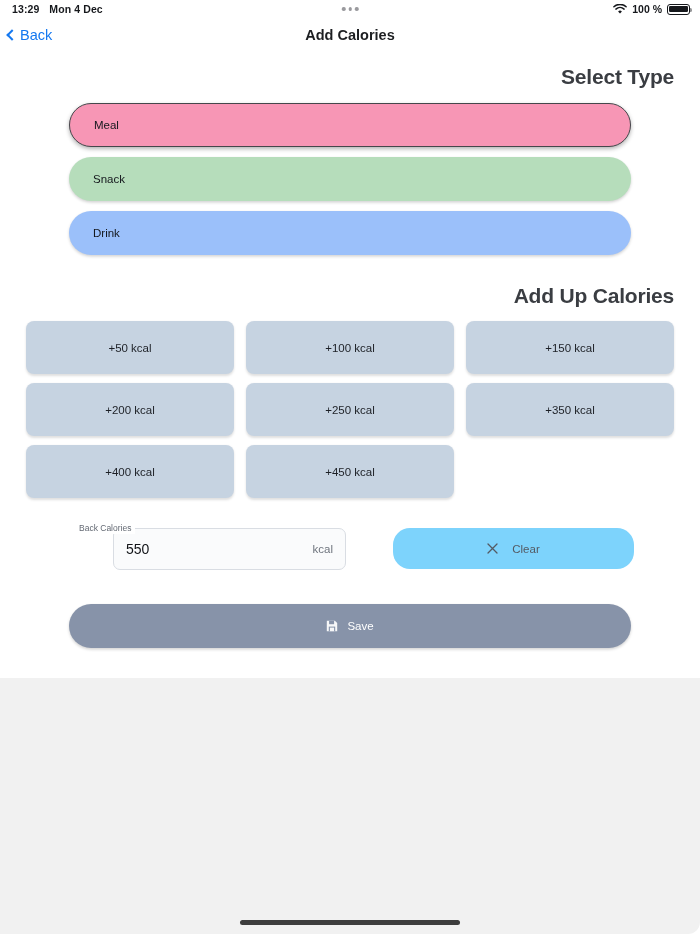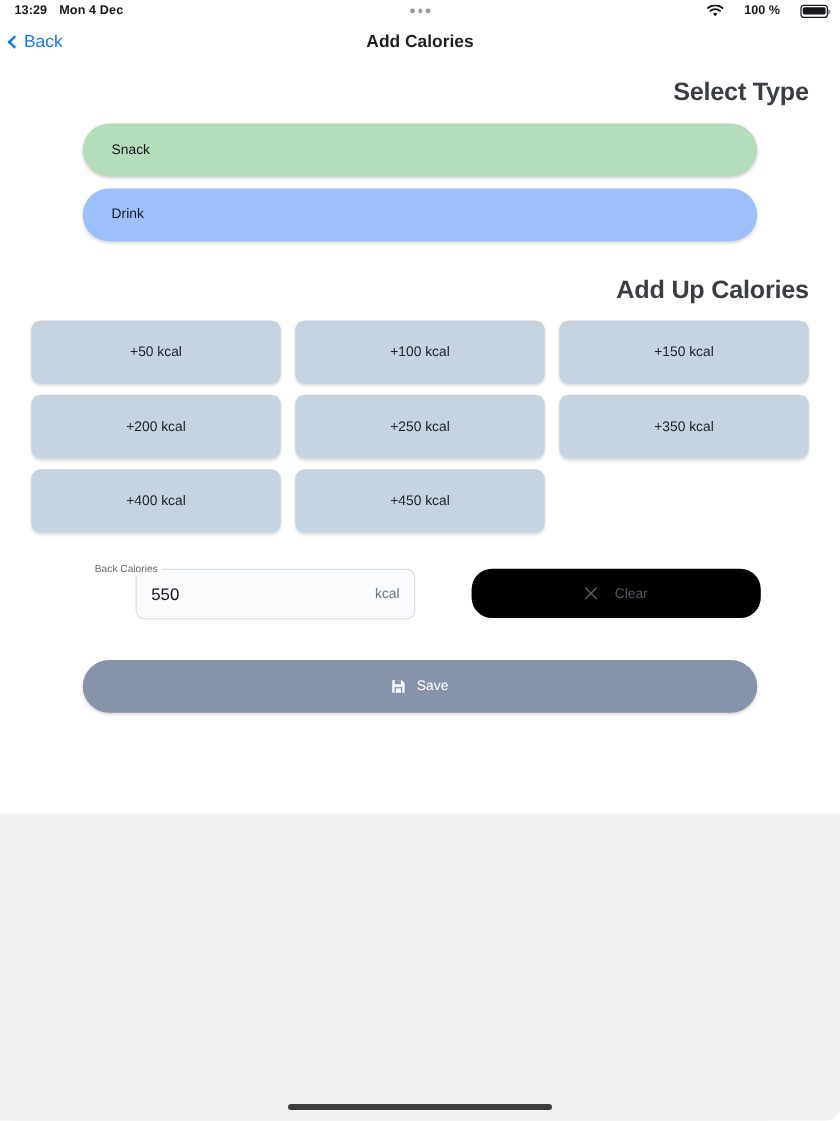--- a/index.html
+++ b/index.html
@@ -49,21 +49,21 @@
     display: block;
     width: 3.5px; height: 3.5px;
     border-radius: 50%;
     background: #9a9a9e;
   }
   .sb-right {
     position: absolute;
     right: 10px;
     display: flex;
     align-items: center;
-    gap: 17px;
+    gap: 5px;
     font-size: 10.5px;
     font-weight: bold;
     color: #16181c;
   }
   .wifi-ico { display: block; }
   .batt {
     position: relative;
     width: 23px; height: 11px;
     border: 1.2px solid #16181c;
     border-radius: 3px;
@@ -231,21 +231,21 @@
     font-family: "Liberation Sans", sans-serif;
   }
   .field-suffix {
     font-size: 11.5px;
     color: #6f757e;
   }
   .clear-btn {
     flex: 1;
     height: 41px;
     border-radius: 17px;
-    background: #000000;
+    background: #7dd3fc;
     display: flex;
     align-items: center;
     justify-content: center;
     gap: 14px;
     font-size: 11.5px;
     color: #545a63;
     cursor: pointer;
     margin-left: 31px;
   }
   .x-ico { display: block; }
@@ -322,20 +322,23 @@
       <span>Back</span>
     </div>
     <div class="nav-title">Add Calories</div>
   </div>
 
   <div class="page">
 
     <div class="section-title title-select">Select Type</div>
 
     <div class="type-list">
+      <div class="type-btn selected" style="background:#f796b5">
+        <span>Meal</span>
+      </div>
       <div class="type-btn" style="background:#b6ddbb">
         <span>Snack</span>
       </div>
       <div class="type-btn" style="background:#9bc0fa">
         <span>Drink</span>
       </div>
     </div>
 
     <div class="section-title title-addup">Add Up Calories</div>
 

